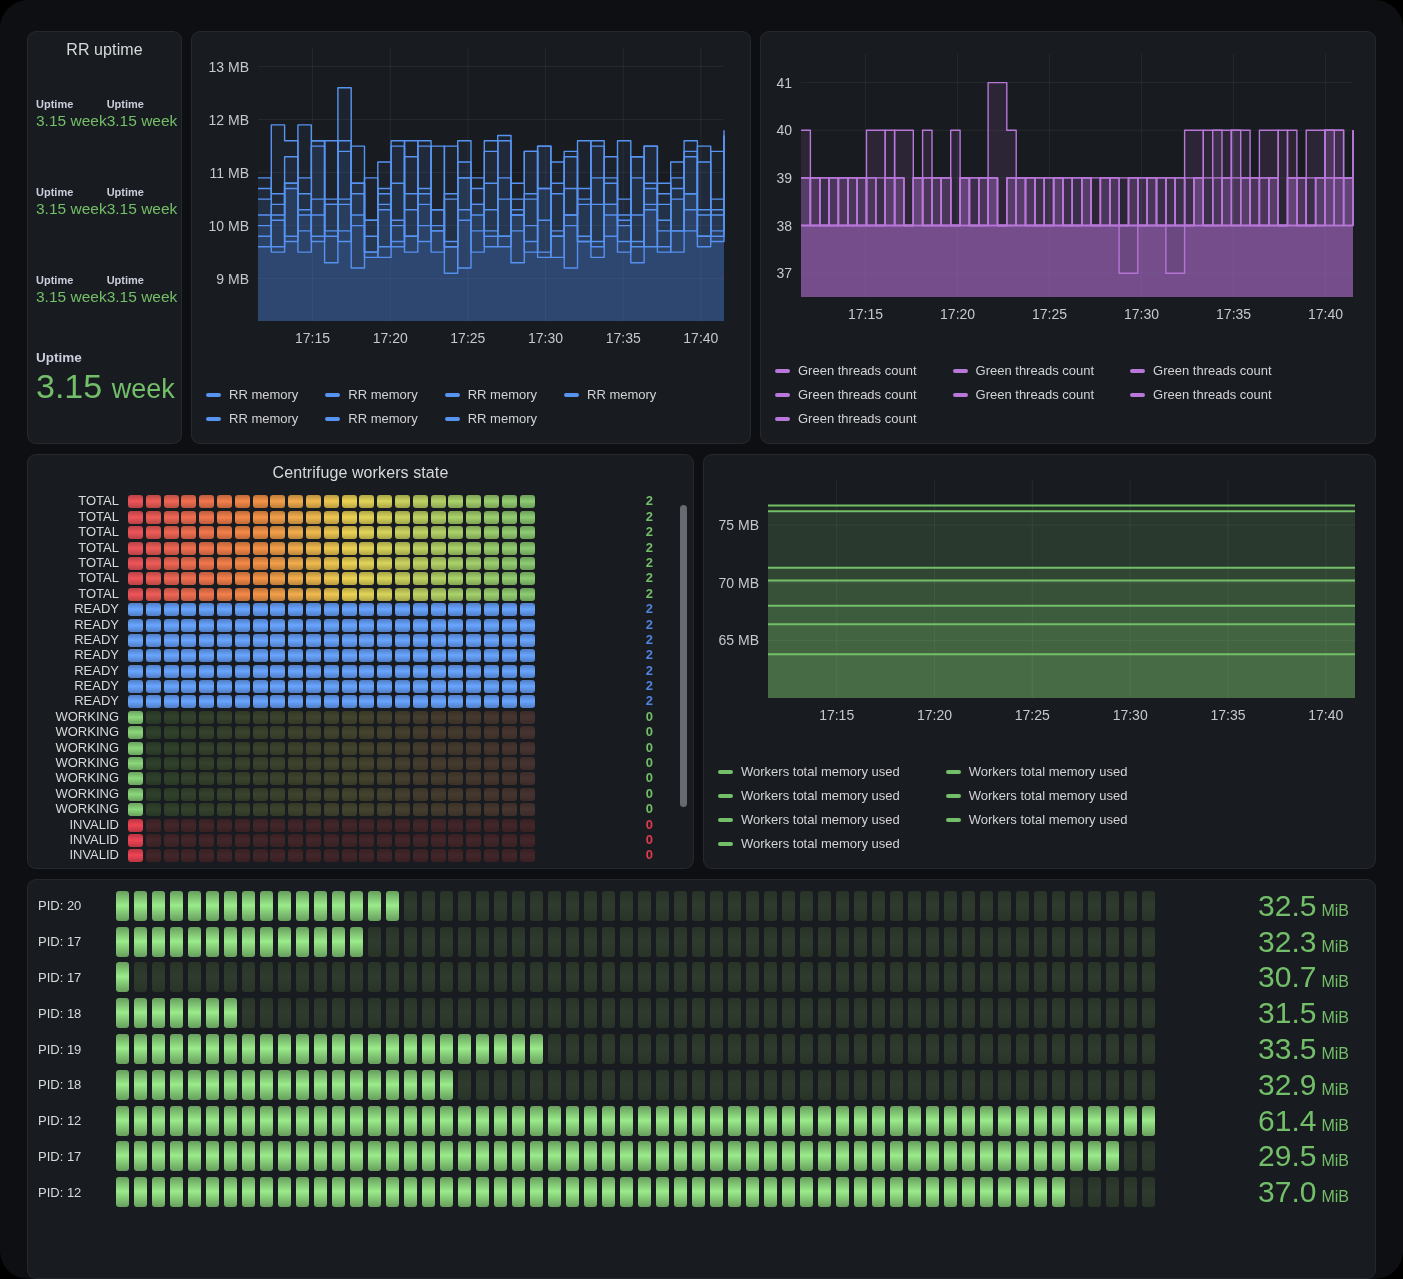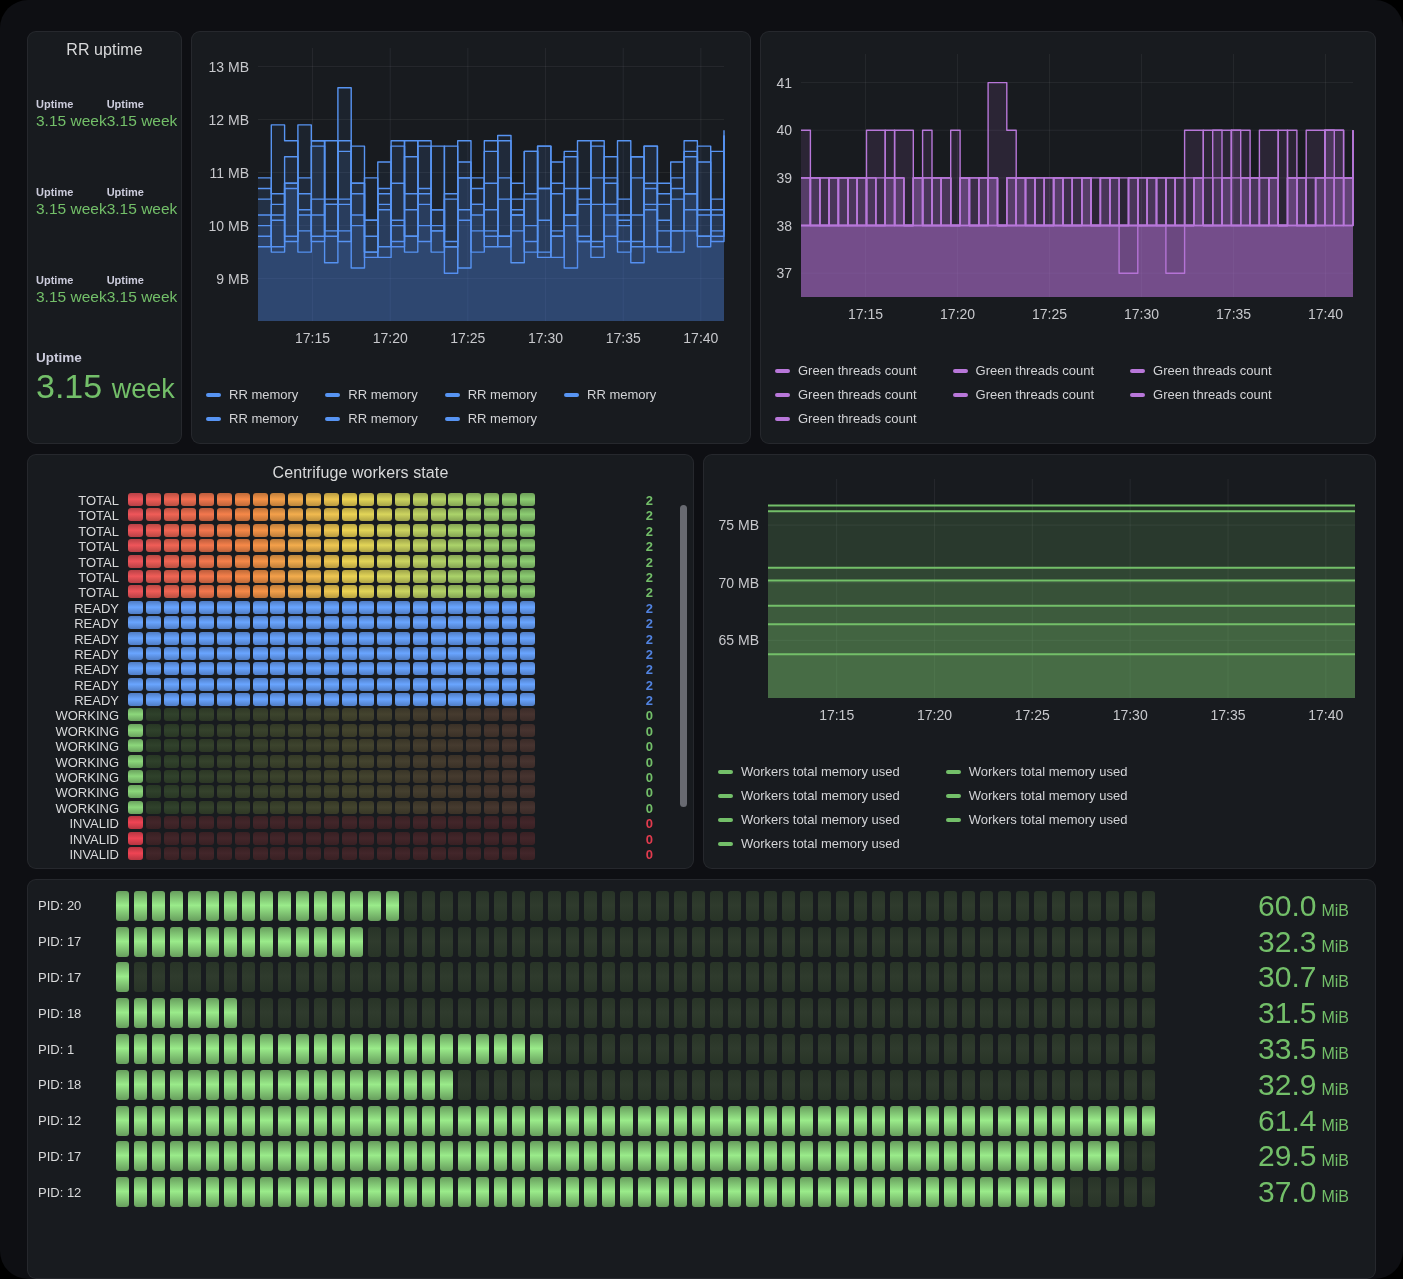--- a/index.html
+++ b/index.html
@@ -31,21 +31,21 @@
   .legend { padding:2px 10px 8px 14px; display:flex; flex-wrap:wrap; align-content:flex-start; }
   .legend-item { display:flex; align-items:center; margin:0 0 9px 0; cursor:pointer; }
   .legend-item .swatch { width:15px; height:4px; border-radius:2px; margin-right:8px; }
   .legend-item .llabel { font-size:13px; color:#d2d3d6; }
   .lg-rr .legend-item { margin-right:27px; }
   .lg-go .legend-item { margin-right:36px; }
   .lg-wm .legend-item { margin-right:46px; }
   
   .p-state { width:667px; flex:none; display:flex; flex-direction:column; }
   .state-rows { padding:4px 6px 0 4px; }
-  .state-row { display:flex; align-items:flex-start; height:15.4px; }
+  .state-row { display:flex; align-items:flex-end; height:15.4px; }
   .state-label { width:96px; text-align:right; padding-right:9px; font-size:13px; color:#d8d9da; white-space:nowrap; }
   .state-cells { display:flex; }
   .state-cell { width:15px; height:13px; border-radius:3px; margin-right:2.8px; }
   .state-val { flex:1; text-align:right; padding-right:34px; font-size:13px; font-weight:700; }
   .state-scrollbar { position:absolute; right:6px; top:50px; width:7px; height:302px; background:rgba(201,203,212,0.45); border-radius:4px; cursor:grab; }
   
   .p-membyworker { width:100%; display:flex; flex-direction:column; }
   .mem-rows { padding:8px 10px 0 10px; }
   .mem-row { display:flex; align-items:center; height:35.8px; }
   .mem-label { width:78px; font-size:13px; color:#d8d9da; white-space:nowrap; }
@@ -1070,21 +1070,21 @@
                 <span class="mem-cell" style="background: linear-gradient(rgb(40, 52, 39) 0%, rgb(47, 59, 45) 48%, rgb(40, 52, 39) 100%);"></span>
                 <span class="mem-cell" style="background: linear-gradient(rgb(40, 52, 39) 0%, rgb(47, 59, 45) 48%, rgb(40, 52, 39) 100%);"></span>
                 <span class="mem-cell" style="background: linear-gradient(rgb(40, 52, 39) 0%, rgb(47, 59, 45) 48%, rgb(40, 52, 39) 100%);"></span>
                 <span class="mem-cell" style="background: linear-gradient(rgb(40, 52, 39) 0%, rgb(47, 59, 45) 48%, rgb(40, 52, 39) 100%);"></span>
                 <span class="mem-cell" style="background: linear-gradient(rgb(40, 52, 39) 0%, rgb(47, 59, 45) 48%, rgb(40, 52, 39) 100%);"></span>
                 <span class="mem-cell" style="background: linear-gradient(rgb(40, 52, 39) 0%, rgb(47, 59, 45) 48%, rgb(40, 52, 39) 100%);"></span>
                 <span class="mem-cell" style="background: linear-gradient(rgb(40, 52, 39) 0%, rgb(47, 59, 45) 48%, rgb(40, 52, 39) 100%);"></span>
                 <span class="mem-cell" style="background: linear-gradient(rgb(40, 52, 39) 0%, rgb(47, 59, 45) 48%, rgb(40, 52, 39) 100%);"></span>
                 <span class="mem-cell" style="background: linear-gradient(rgb(40, 52, 39) 0%, rgb(47, 59, 45) 48%, rgb(40, 52, 39) 100%);"></span>
               </div>
-              <div class="mem-value"><span class="num">60.0</span><span class="unit">MiB</span></div>
+              <div class="mem-value"><span class="num">32.5</span><span class="unit">MiB</span></div>
             </div>
             <div class="mem-row">
               <div class="mem-label">PID: 17</div>
               <div class="mem-cells">
                 <span class="mem-cell" style="background: linear-gradient(rgb(103, 158, 93) 0%, rgb(154, 235, 138) 48%, rgb(103, 158, 93) 100%);"></span>
                 <span class="mem-cell" style="background: linear-gradient(rgb(103, 158, 93) 0%, rgb(154, 235, 138) 48%, rgb(103, 158, 93) 100%);"></span>
                 <span class="mem-cell" style="background: linear-gradient(rgb(103, 158, 93) 0%, rgb(154, 235, 138) 48%, rgb(103, 158, 93) 100%);"></span>
                 <span class="mem-cell" style="background: linear-gradient(rgb(103, 158, 93) 0%, rgb(154, 235, 138) 48%, rgb(103, 158, 93) 100%);"></span>
                 <span class="mem-cell" style="background: linear-gradient(rgb(103, 158, 93) 0%, rgb(154, 235, 138) 48%, rgb(103, 158, 93) 100%);"></span>
                 <span class="mem-cell" style="background: linear-gradient(rgb(103, 158, 93) 0%, rgb(154, 235, 138) 48%, rgb(103, 158, 93) 100%);"></span>
@@ -1265,21 +1265,21 @@
                 <span class="mem-cell" style="background: linear-gradient(rgb(40, 52, 39) 0%, rgb(47, 59, 45) 48%, rgb(40, 52, 39) 100%);"></span>
                 <span class="mem-cell" style="background: linear-gradient(rgb(40, 52, 39) 0%, rgb(47, 59, 45) 48%, rgb(40, 52, 39) 100%);"></span>
                 <span class="mem-cell" style="background: linear-gradient(rgb(40, 52, 39) 0%, rgb(47, 59, 45) 48%, rgb(40, 52, 39) 100%);"></span>
                 <span class="mem-cell" style="background: linear-gradient(rgb(40, 52, 39) 0%, rgb(47, 59, 45) 48%, rgb(40, 52, 39) 100%);"></span>
                 <span class="mem-cell" style="background: linear-gradient(rgb(40, 52, 39) 0%, rgb(47, 59, 45) 48%, rgb(40, 52, 39) 100%);"></span>
                 <span class="mem-cell" style="background: linear-gradient(rgb(40, 52, 39) 0%, rgb(47, 59, 45) 48%, rgb(40, 52, 39) 100%);"></span>
               </div>
               <div class="mem-value"><span class="num">31.5</span><span class="unit">MiB</span></div>
             </div>
             <div class="mem-row">
-              <div class="mem-label">PID: 1</div>
+              <div class="mem-label">PID: 19</div>
               <div class="mem-cells">
                 <span class="mem-cell" style="background: linear-gradient(rgb(103, 158, 93) 0%, rgb(154, 235, 138) 48%, rgb(103, 158, 93) 100%);"></span>
                 <span class="mem-cell" style="background: linear-gradient(rgb(103, 158, 93) 0%, rgb(154, 235, 138) 48%, rgb(103, 158, 93) 100%);"></span>
                 <span class="mem-cell" style="background: linear-gradient(rgb(103, 158, 93) 0%, rgb(154, 235, 138) 48%, rgb(103, 158, 93) 100%);"></span>
                 <span class="mem-cell" style="background: linear-gradient(rgb(103, 158, 93) 0%, rgb(154, 235, 138) 48%, rgb(103, 158, 93) 100%);"></span>
                 <span class="mem-cell" style="background: linear-gradient(rgb(103, 158, 93) 0%, rgb(154, 235, 138) 48%, rgb(103, 158, 93) 100%);"></span>
                 <span class="mem-cell" style="background: linear-gradient(rgb(103, 158, 93) 0%, rgb(154, 235, 138) 48%, rgb(103, 158, 93) 100%);"></span>
                 <span class="mem-cell" style="background: linear-gradient(rgb(103, 158, 93) 0%, rgb(154, 235, 138) 48%, rgb(103, 158, 93) 100%);"></span>
                 <span class="mem-cell" style="background: linear-gradient(rgb(103, 158, 93) 0%, rgb(154, 235, 138) 48%, rgb(103, 158, 93) 100%);"></span>
                 <span class="mem-cell" style="background: linear-gradient(rgb(103, 158, 93) 0%, rgb(154, 235, 138) 48%, rgb(103, 158, 93) 100%);"></span>

